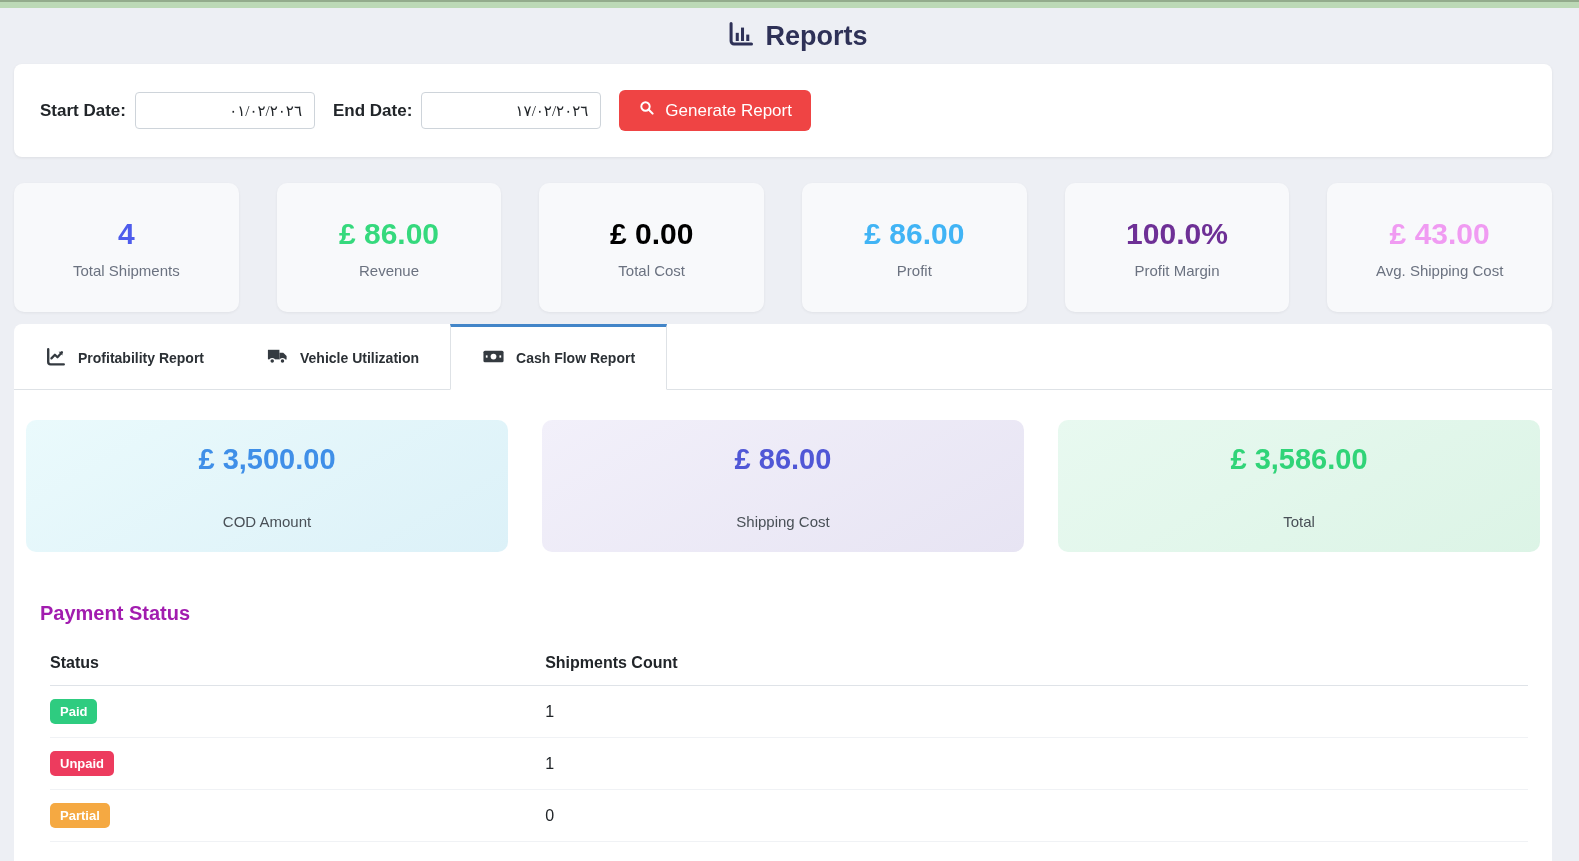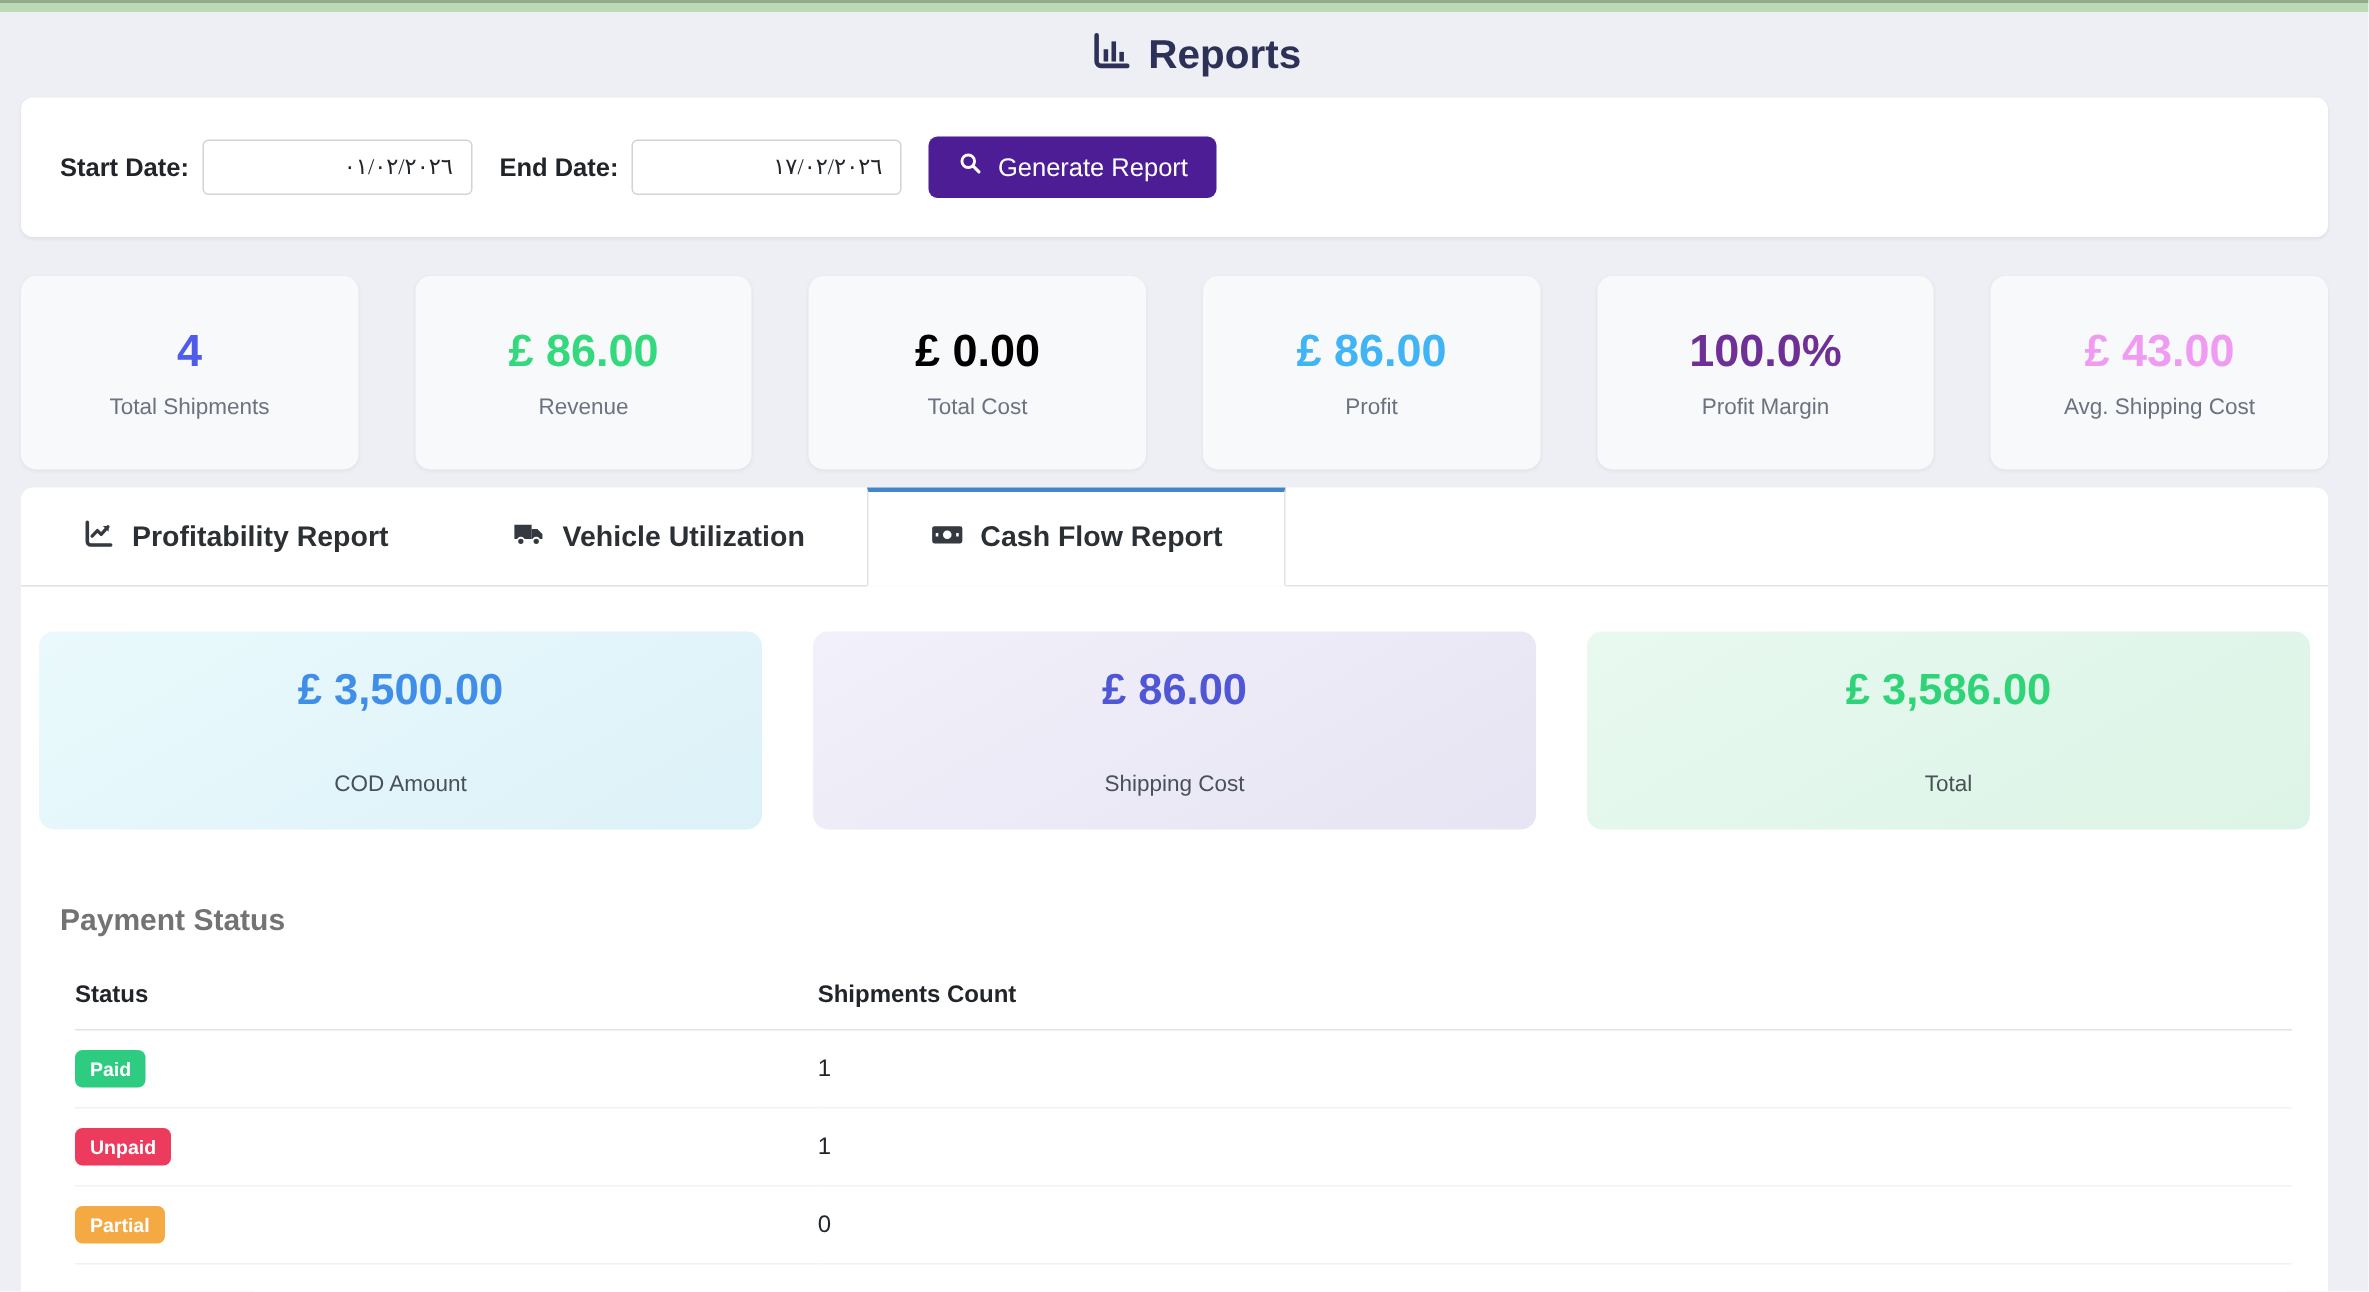--- a/index.html
+++ b/index.html
@@ -51,21 +51,21 @@
   .stat-card .value { font-size: 30px; font-weight: 700; }
   .stat-card .label { font-size: 15px; color: #6b7280; margin-top: 11px; }
 
   .tabs-row {
     margin: 12px 27px 0 14px;
     background: #fff; border-radius: 8px 8px 0 0;
     display: flex; align-items: stretch; height: 66px;
   }
   .tab {
     display: flex; align-items: center; gap: 11px;
-    padding: 0 41px; font-size: 19px; font-weight: 600; color: #2b3035;
+    padding: 0 31px; font-size: 14px; font-weight: 600; color: #2b3035;
     border-top: 3px solid transparent;
     border-bottom: 1px solid #dee2e6;
     cursor: pointer; white-space: nowrap;
   }
   .tab svg { color: #343a40; }
   .tab.active {
     border-left: 1px solid #dee2e6; border-right: 1px solid #dee2e6;
     border-bottom-color: transparent;
     border-top-width: 3px; border-top-style: solid;
   }
@@ -79,21 +79,21 @@
   }
   .cf-grid { display: grid; grid-template-columns: repeat(3, 1fr); gap: 34px; }
   .cf-card {
     height: 132px; border-radius: 10px;
     background: linear-gradient(150deg, var(--bg1), var(--bg2));
     display: flex; flex-direction: column; align-items: center; justify-content: center; gap: 24px;
   }
   .cf-card .value { font-size: 29px; font-weight: 700; }
   .cf-card .label { font-size: 15px; color: #495057; margin-top: 13px; }
 
-  .payment-title { margin: 50px 0 0 14px; font-size: 20px; font-weight: 700; color: #737373; }
+  .payment-title { margin: 50px 0 0 14px; font-size: 20px; font-weight: 700; color: #a21caf; }
 
   .payment-table { margin: 16px 12px 0 24px; width: calc(100% - 36px); border-collapse: collapse; }
   .payment-table th {
     text-align: left; font-size: 16px; font-weight: 700; color: #212529;
     padding: 13px 0; border-bottom: 1px solid #dfe3e8;
   }
   .payment-table th:first-child, .payment-table td:first-child { width: 33.5%; }
   .payment-table td { padding: 13px 0; border-bottom: 1px solid #f0f2f5; font-size: 16px; color: #212529; }
   .badge {
     display: inline-block; padding: 5px 10px; border-radius: 5px;
@@ -119,21 +119,21 @@
 
 <div class="filter-card">
   <div class="pair">
     <label>Start Date:</label>
     <input class="date-input" readonly="" value="٠١/٠٢/٢٠٢٦" style="">
   </div>
   <div class="pair">
     <label>End Date:</label>
     <input class="date-input" readonly="" value="١٧/٠٢/٢٠٢٦" style="">
   </div>
-  <button class="btn-primary" style="background-color: #4c1d95;">
+  <button class="btn-primary" style="background-color: #ef4444;">
     <span>
       <svg width="18" height="18" viewBox="0 0 24 24" fill="none">
         <circle cx="10" cy="10" r="5.6" stroke="#fff" stroke-width="2.6"></circle>
         <path d="M14.4 14.4 19.5 19.5" stroke="#fff" stroke-width="2.8" stroke-linecap="round"></path>
       </svg>
     </span>
     <span>Generate Report</span>
   </button>
 </div>
 

